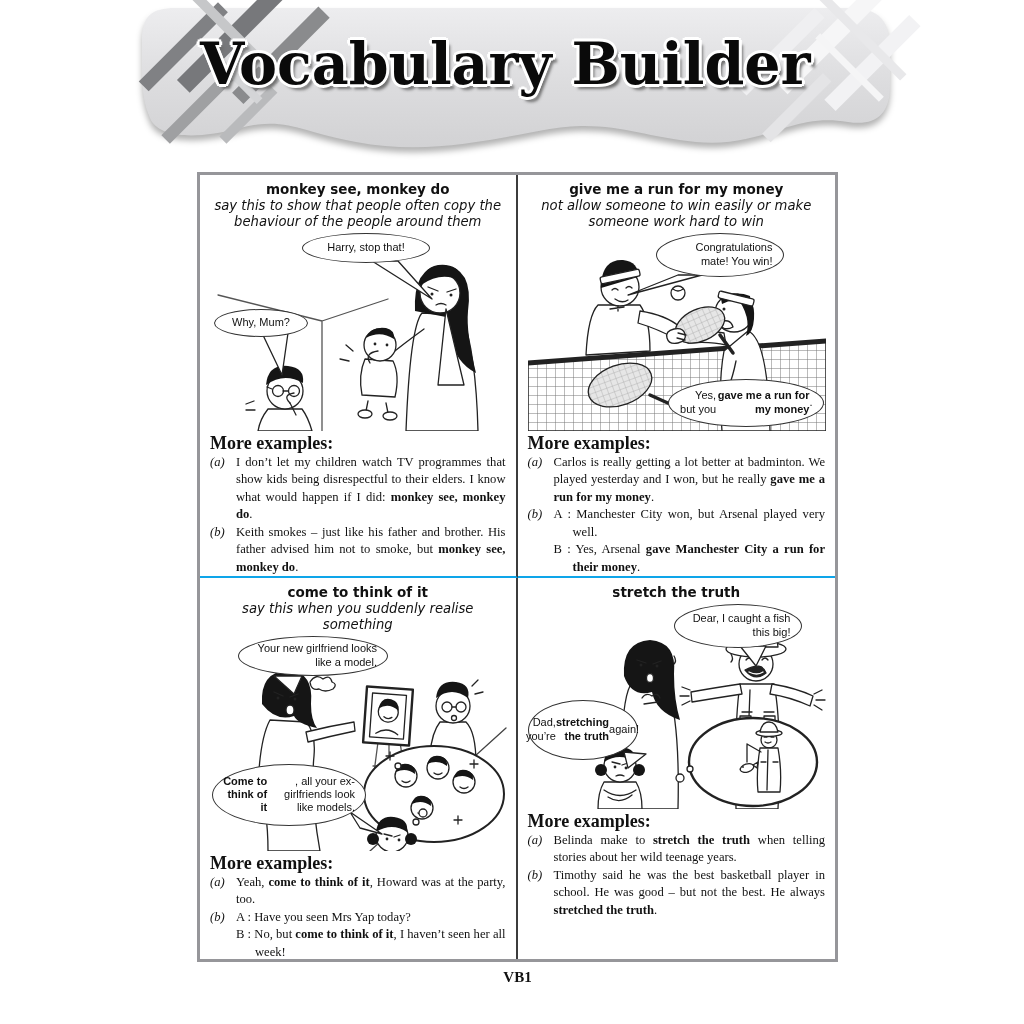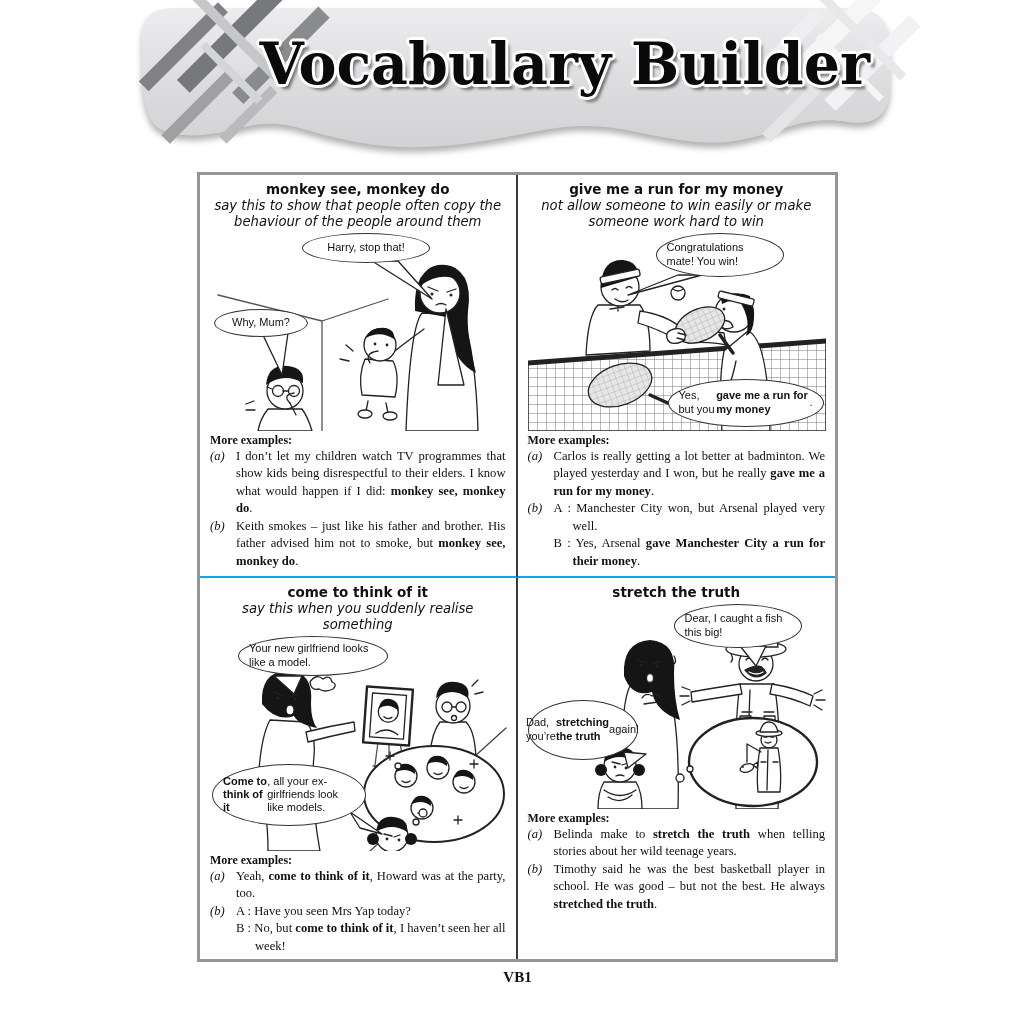--- a/index.html
+++ b/index.html
@@ -3,21 +3,21 @@
 <meta charset="utf-8">
 <style>
   * { box-sizing: border-box; margin: 0; padding: 0; }
   html,body { width:1024px; height:1024px; background:#fff; }
   body { position:relative; font-family:"Liberation Serif", serif; color:#111; }
 
   
   .hdr { position:absolute; left:0; top:0; width:1024px; height:170px; }
   .hdr svg { position:absolute; left:0; top:0; }
   .hdr-title{
-    position:absolute; left:200px; top:30px; width:670px; text-align:right;
+    position:absolute; left:200px; top:30px; width:670px; text-align:left;
     font-family:"DejaVu Serif", serif; font-weight:bold; font-size:57px;
     letter-spacing:0; color:#0a0a0a; white-space:nowrap;
     text-shadow:-3px 0 0 #fff,3px 0 0 #fff,0 -3px 0 #fff,0 3px 0 #fff,
       -2px -2px 0 #fff,2px -2px 0 #fff,-2px 2px 0 #fff,2px 2px 0 #fff,
       4px 5px 3px rgba(105,105,105,.95);
   }
 
   
   .grid{
     position:absolute; left:197px; top:172px; width:641px; height:790px;
@@ -31,25 +31,25 @@
   .ct{ font-family:"DejaVu Sans", sans-serif; font-weight:bold; font-size:13.5px;
        text-align:center; line-height:1.15; }
   .cd{ font-family:"DejaVu Sans", sans-serif; font-style:italic; font-size:13.2px;
        text-align:center; line-height:1.22; margin-top:0; }
 
   .illus{ position:relative; margin-top:3px; }
   .illus svg{ display:block; margin:0 auto; }
   .bubble{
     position:absolute; background:#fff; border:1.6px solid #333; border-radius:50%;
     font-family:"Liberation Sans", sans-serif; font-size:11px; line-height:1.22;
-    display:flex; align-items:center; justify-content:center; text-align:left;
+    display:flex; align-items:center; justify-content:center; text-align:right;
     padding:3px 10px;
   }
 
-  .more{ font-weight:bold; font-size:12px; margin-top:2px; }
+  .more{ font-weight:bold; font-size:18px; margin-top:2px; }
   .ex{ display:flex; font-size:12.6px; line-height:17.5px; }
   .exl{ flex:0 0 26px; font-style:italic; }
   .exb{ flex:1; text-align:justify; }
   .exb .dlg{ padding-left:19px; text-indent:-19px; text-align:justify; }
   b{ font-weight:bold; }
 
   .footer{ position:absolute; left:197px; top:969px; width:641px; text-align:center;
            font-weight:bold; font-size:15px; }
 </style>
 </head>

